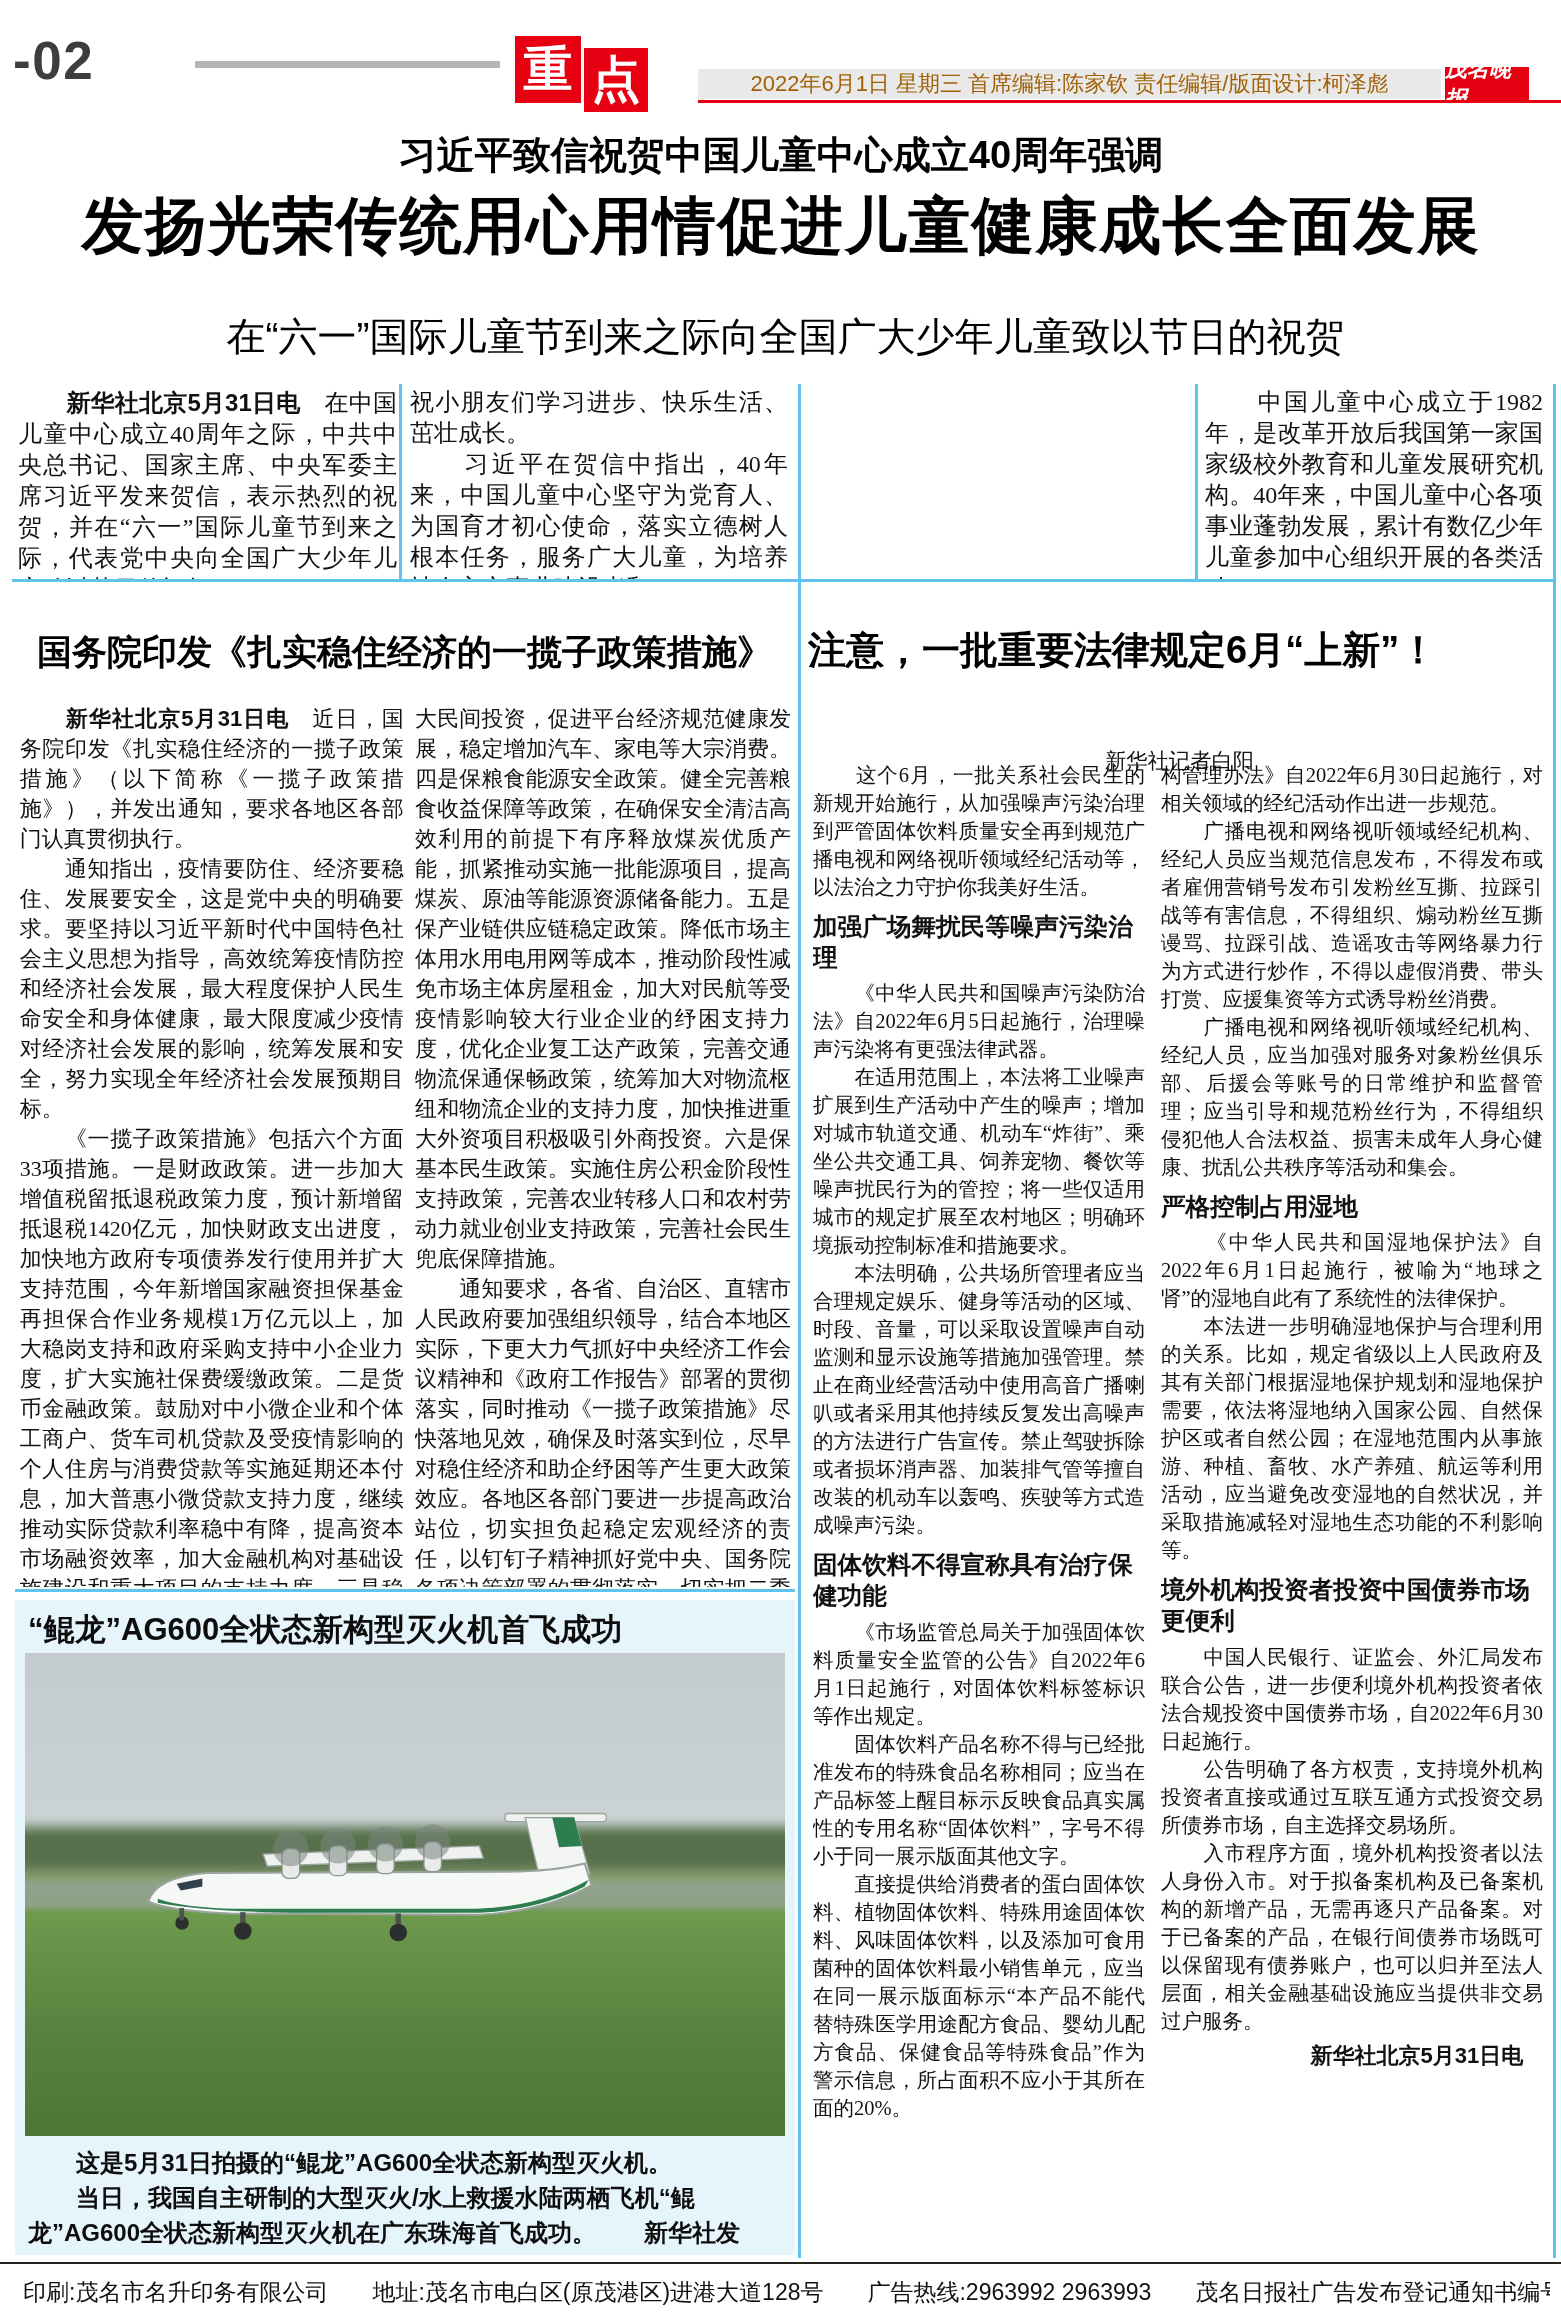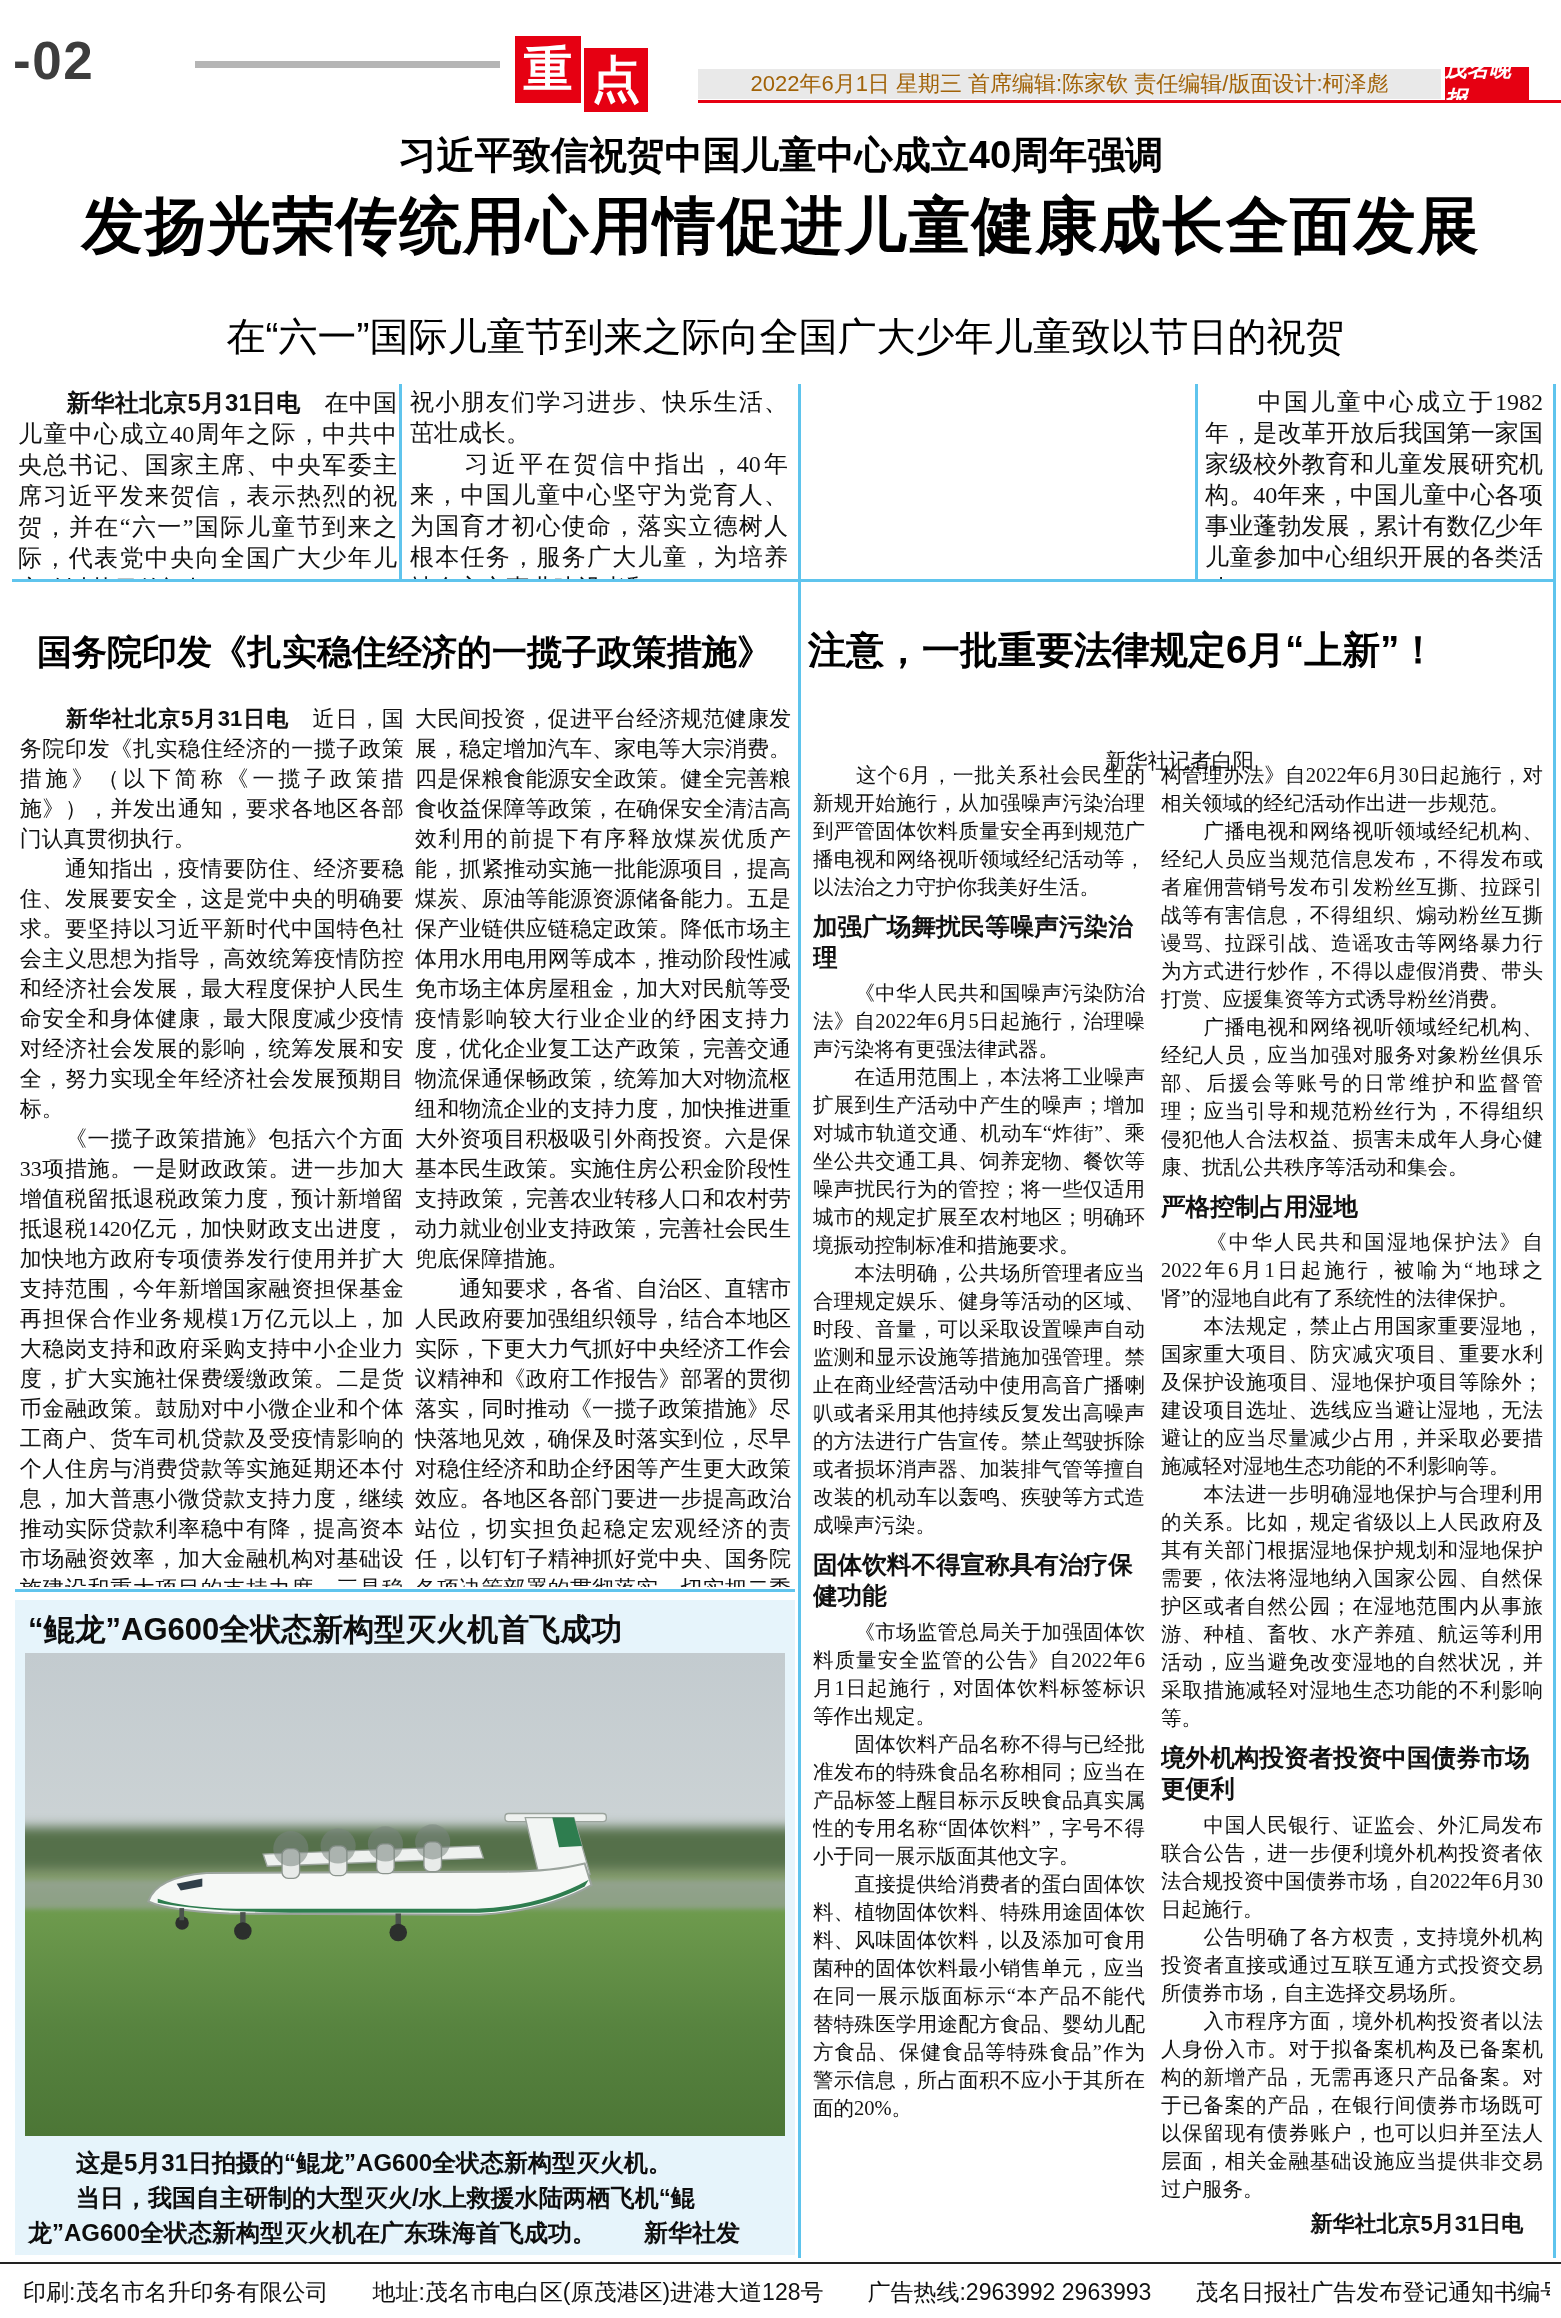--- a/index.html
+++ b/index.html
@@ -193,21 +193,20 @@
       <div class="blk blk-p">　　《市场监管总局关于加强固体饮料质量安全监管的公告》自2022年6月1日起施行，对固体饮料标签标识等作出规定。</div>
       <div class="blk blk-p">　　固体饮料产品名称不得与已经批准发布的特殊食品名称相同；应当在产品标签上醒目标示反映食品真实属性的专用名称“固体饮料”，字号不得小于同一展示版面其他文字。</div>
       <div class="blk blk-p">　　直接提供给消费者的蛋白固体饮料、植物固体饮料、特殊用途固体饮料、风味固体饮料，以及添加可食用菌种的固体饮料最小销售单元，应当在同一展示版面标示“本产品不能代替特殊医学用途配方食品、婴幼儿配方食品、保健食品等特殊食品”作为警示信息，所占面积不应小于其所在面的20%。</div>
     </div>
   <div class="col law-col law-b">
       <div class="blk blk-p">构管理办法》自2022年6月30日起施行，对相关领域的经纪活动作出进一步规范。</div>
       <div class="blk blk-p">　　广播电视和网络视听领域经纪机构、经纪人员应当规范信息发布，不得发布或者雇佣营销号发布引发粉丝互撕、拉踩引战等有害信息，不得组织、煽动粉丝互撕谩骂、拉踩引战、造谣攻击等网络暴力行为方式进行炒作，不得以虚假消费、带头打赏、应援集资等方式诱导粉丝消费。</div>
       <div class="blk blk-p">　　广播电视和网络视听领域经纪机构、经纪人员，应当加强对服务对象粉丝俱乐部、后援会等账号的日常维护和监督管理；应当引导和规范粉丝行为，不得组织侵犯他人合法权益、损害未成年人身心健康、扰乱公共秩序等活动和集会。</div>
       <div class="blk blk-h">严格控制占用湿地</div>
       <div class="blk blk-p">　　《中华人民共和国湿地保护法》自2022年6月1日起施行，被喻为“地球之肾”的湿地自此有了系统性的法律保护。</div>
-      <div class="blk blk-p">　　本法规定，禁止占用国家重要湿地，国家重大项目、防灾减灾项目、重要水利及保护设施项目、湿地保护项目等除外；建设项目选址、选线应当避让湿地，无法避让的应当尽量减少占用，并采取必要措施减轻对湿地生态功能的不利影响等。</div>
       <div class="blk blk-p">　　本法进一步明确湿地保护与合理利用的关系。比如，规定省级以上人民政府及其有关部门根据湿地保护规划和湿地保护需要，依法将湿地纳入国家公园、自然保护区或者自然公园；在湿地范围内从事旅游、种植、畜牧、水产养殖、航运等利用活动，应当避免改变湿地的自然状况，并采取措施减轻对湿地生态功能的不利影响等。</div>
       <div class="blk blk-h">境外机构投资者投资中国债券市场更便利</div>
       <div class="blk blk-p">　　中国人民银行、证监会、外汇局发布联合公告，进一步便利境外机构投资者依法合规投资中国债券市场，自2022年6月30日起施行。</div>
       <div class="blk blk-p">　　公告明确了各方权责，支持境外机构投资者直接或通过互联互通方式投资交易所债券市场，自主选择交易场所。</div>
       <div class="blk blk-p">　　入市程序方面，境外机构投资者以法人身份入市。对于拟备案机构及已备案机构的新增产品，无需再逐只产品备案。对于已备案的产品，在银行间债券市场既可以保留现有债券账户，也可以归并至法人层面，相关金融基础设施应当提供非交易过户服务。</div>
       <div class="blk blk-sig">新华社北京5月31日电</div>
     </div>
 
   <div class="abs footer-rule"></div>
   <div class="abs footer">

